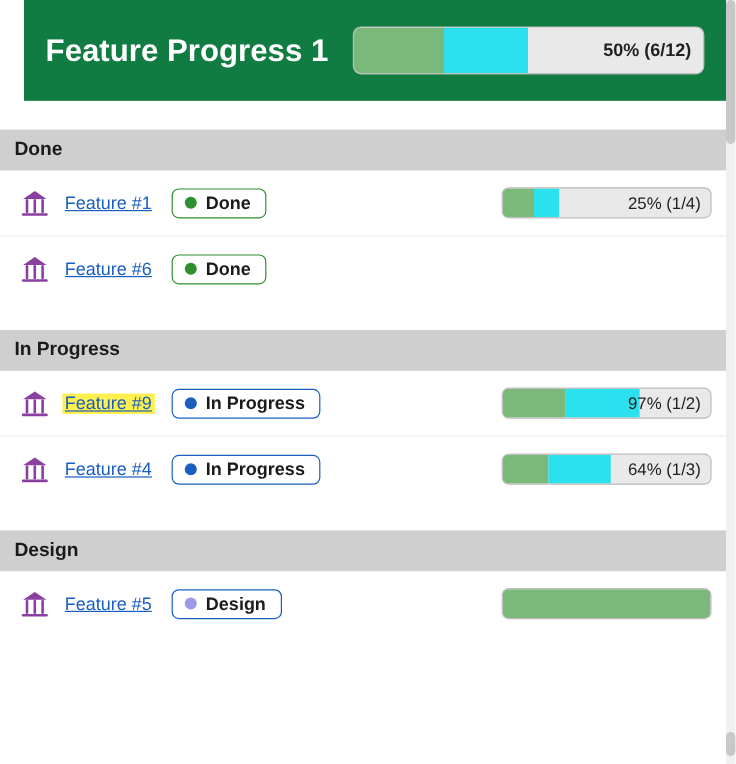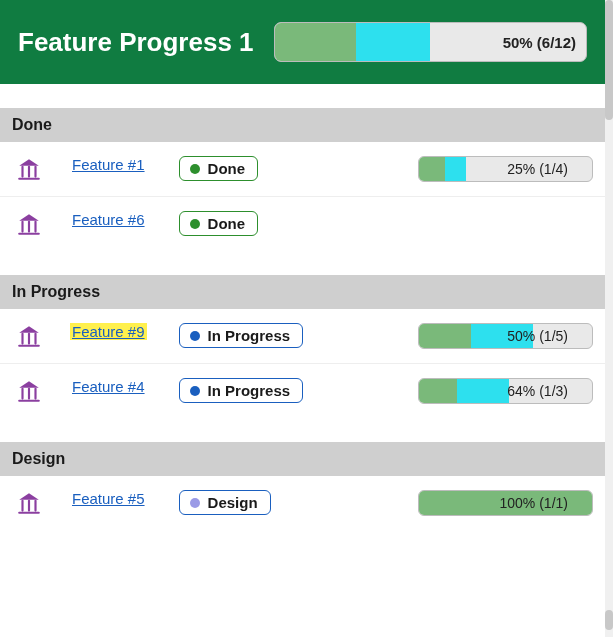--- a/index.html
+++ b/index.html
@@ -35,20 +35,21 @@
   .thumb2 { top: 610px; height: 20px; }
   .content {
     padding-right: 8px;
   }
   .header {
     background: #107c41;
     padding: 22px 18px;
     display: flex;
     align-items: center;
     gap: 20px;
+    margin-left: 20px;
   }
   .header-title {
     color: #fff;
     font-size: 26px;
     font-weight: 700;
   }
   .progress-outer {
     position: relative;
     border: 1px solid #bcbcbc;
     border-radius: 6px;
@@ -82,38 +83,38 @@
     width: 100%;
     text-align: right;
     padding-right: 10px;
     font-size: 15px;
     font-weight: 600;
     color: #222;
   }
   .row-progress .progress-label {
     font-size: 14px;
     font-weight: 500;
-    padding-right: 24px;
+    padding-right: 8px;
   }
   .group {
     margin-top: 24px;
   }
   .group-header {
     background: #cfcfcf;
     padding: 8px 12px;
     font-size: 16px;
     font-weight: 700;
     color: #1a1a1a;
   }
   .row {
     display: flex;
-    align-items: flex-start;
+    align-items: center;
     padding: 14px 12px 14px 16px;
     border-bottom: 1px solid #eee;
-    gap: 28px;
+    gap: 10px;
   }
   .row:last-child { border-bottom: none; }
   .bank-icon {
     width: 26px;
     height: 26px;
     flex-shrink: 0;
   }
   .bank-icon svg { display: block; }
   .feature-link {
     color: #1a5fbf;
@@ -231,21 +232,21 @@
       <a href="#" class="feature-link hl">Feature #9</a>
       <span class="status-pill pill-inprog">
         <span class="status-dot"></span>
         <span>In Progress</span>
       </span>
       <span class="spacer"></span>
       <div class="row-progress">
         <div class="progress-outer ">
     <div class="progress-green" style="left:0; width:30%"></div>
     <div class="progress-cyan" style="left:30%; width:36%"></div>
-    <span class="progress-label">50% (1/5)</span>
+    <span class="progress-label">97% (1/2)</span>
   </div>
       </div>
     </div>
         <div class="row">
       <span class="bank-icon">
     <svg viewBox="0 0 24 24" width="26" height="26">
       <g fill="none" stroke="#8b3fa0" stroke-width="2" stroke-linecap="round">
         <path d="M3 9 L12 3 L21 9" fill="#8b3fa0" stroke="none"></path>
         <line x1="6" y1="10" x2="6" y2="19"></line>
         <line x1="12" y1="10" x2="12" y2="19"></line>
@@ -286,21 +287,20 @@
       <a href="#" class="feature-link">Feature #5</a>
       <span class="status-pill pill-design">
         <span class="status-dot"></span>
         <span>Design</span>
       </span>
       <span class="spacer"></span>
       <div class="row-progress">
         <div class="progress-outer ">
     <div class="progress-green" style="left:0; width:100%"></div>
 
-    <span class="progress-label">100% (1/1)</span>
   </div>
       </div>
     </div>
       </div>
     </div>
   <div class="scrollbar">
     <div class="scrollbar-thumb thumb1"></div>
     <div class="scrollbar-thumb thumb2"></div>
   </div>
 </div>

